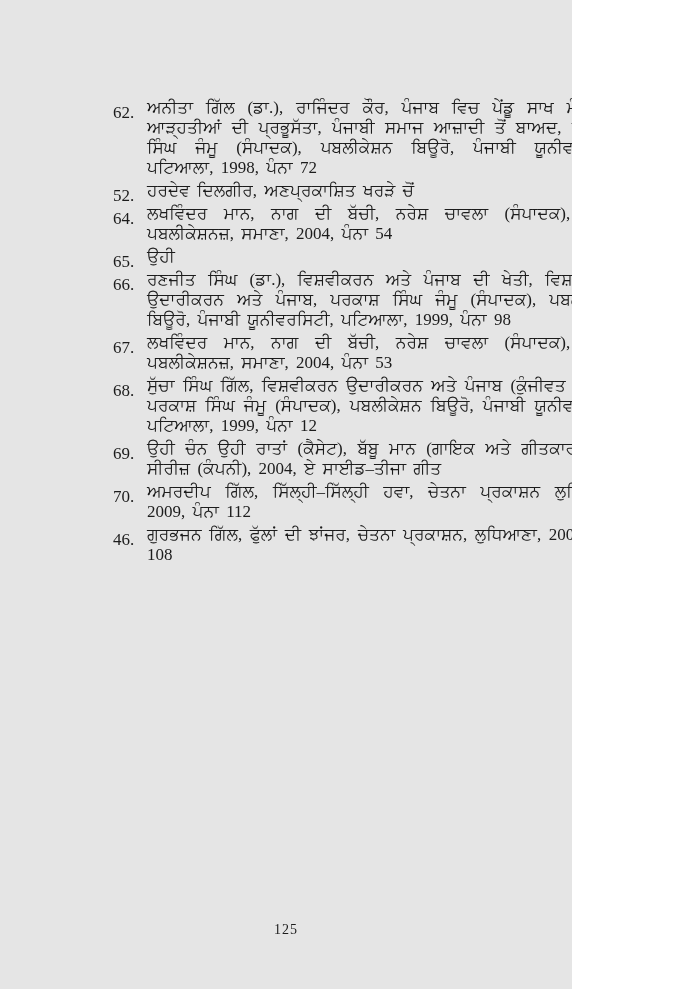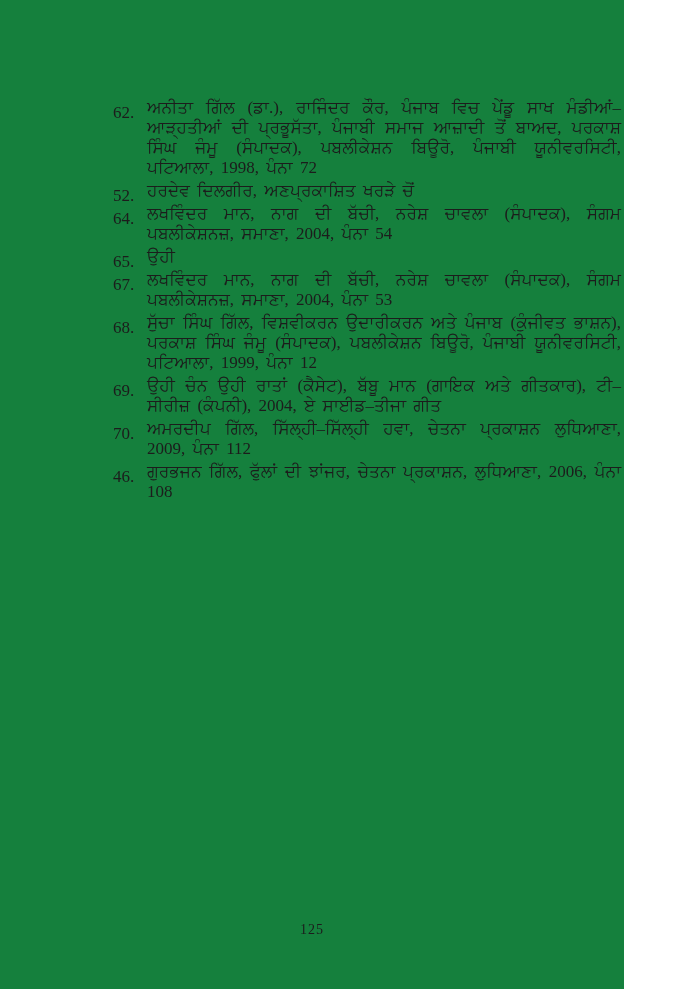--- a/index.html
+++ b/index.html
@@ -2,23 +2,23 @@
 <html><head>
 <meta charset="utf-8">
 <style>
   html, body {
     margin: 0;
     padding: 0;
     background: #ffffff;
   }
   .page {
     position: relative;
-    width: 624px;
+    width: 572px;
     height: 989px;
-    background: #15803d;
+    background: #e5e5e5;
     color: #1c1c1c;
     overflow: hidden;
     font-family: "Liberation Serif", "DejaVu Sans", sans-serif;
   }
   .ref-list {
     position: absolute;
     left: 113px;
     top: 98px;
     width: 508px;
     margin: 0;
@@ -76,20 +76,24 @@
     </li>
     <li class="ref-entry">
       <span class="num">64.</span>
       <span class="text">ਲਖਵਿੰਦਰ ਮਾਨ, ਨਾਗ ਦੀ ਬੱਚੀ, ਨਰੇਸ਼ ਚਾਵਲਾ (ਸੰਪਾਦਕ), ਸੰਗਮ ਪਬਲੀਕੇਸ਼ਨਜ਼, ਸਮਾਣਾ, 2004, ਪੰਨਾ 54</span>
     </li>
     <li class="ref-entry">
       <span class="num">65.</span>
       <span class="text">ਉਹੀ</span>
     </li>
     <li class="ref-entry">
+      <span class="num">66.</span>
+      <span class="text">ਰਣਜੀਤ ਸਿੰਘ (ਡਾ.), ਵਿਸ਼ਵੀਕਰਨ ਅਤੇ ਪੰਜਾਬ ਦੀ ਖੇਤੀ, ਵਿਸ਼ਵੀਕਰਨ ਉਦਾਰੀਕਰਨ ਅਤੇ ਪੰਜਾਬ, ਪਰਕਾਸ਼ ਸਿੰਘ ਜੰਮੂ (ਸੰਪਾਦਕ), ਪਬਲੀਕੇਸ਼ਨ ਬਿਊਰੋ, ਪੰਜਾਬੀ ਯੂਨੀਵਰਸਿਟੀ, ਪਟਿਆਲਾ, 1999, ਪੰਨਾ 98</span>
+    </li>
+    <li class="ref-entry">
       <span class="num">67.</span>
       <span class="text">ਲਖਵਿੰਦਰ ਮਾਨ, ਨਾਗ ਦੀ ਬੱਚੀ, ਨਰੇਸ਼ ਚਾਵਲਾ (ਸੰਪਾਦਕ), ਸੰਗਮ ਪਬਲੀਕੇਸ਼ਨਜ਼, ਸਮਾਣਾ, 2004, ਪੰਨਾ 53</span>
     </li>
     <li class="ref-entry">
       <span class="num">68.</span>
       <span class="text">ਸੁੱਚਾ ਸਿੰਘ ਗਿੱਲ, ਵਿਸ਼ਵੀਕਰਨ ਉਦਾਰੀਕਰਨ ਅਤੇ ਪੰਜਾਬ (ਕੁੰਜੀਵਤ ਭਾਸ਼ਨ), ਪਰਕਾਸ਼ ਸਿੰਘ ਜੰਮੂ (ਸੰਪਾਦਕ), ਪਬਲੀਕੇਸ਼ਨ ਬਿਊਰੋ, ਪੰਜਾਬੀ ਯੂਨੀਵਰਸਿਟੀ, ਪਟਿਆਲਾ, 1999, ਪੰਨਾ 12</span>
     </li>
     <li class="ref-entry">
       <span class="num">69.</span>
       <span class="text">ਉਹੀ ਚੰਨ ਉਹੀ ਰਾਤਾਂ (ਕੈਸੇਟ), ਬੱਬੂ ਮਾਨ (ਗਾਇਕ ਅਤੇ ਗੀਤਕਾਰ), ਟੀ–ਸੀਰੀਜ਼ (ਕੰਪਨੀ), 2004, ਏ ਸਾਈਡ–ਤੀਜਾ ਗੀਤ</span>

